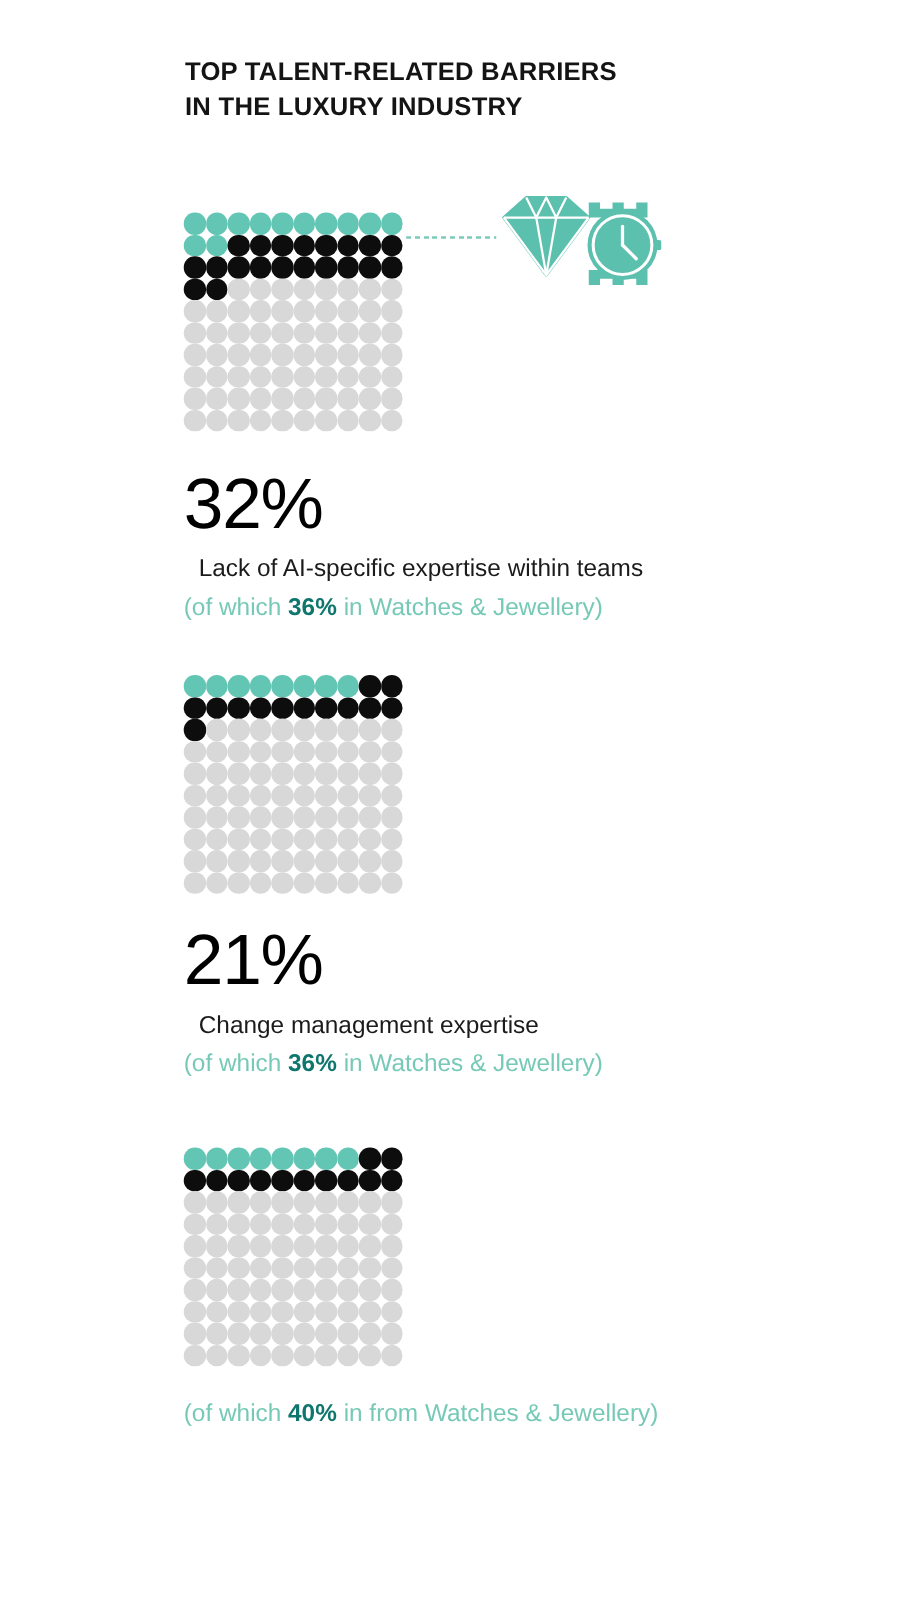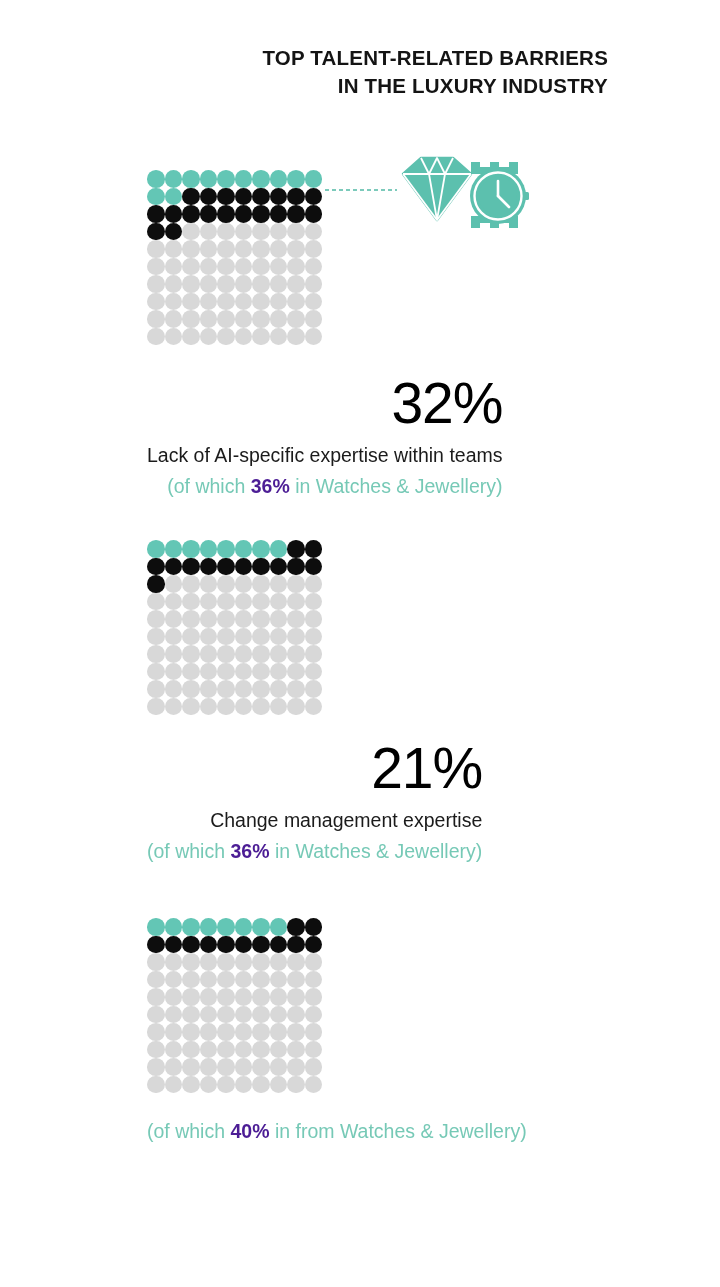--- a/index.html
+++ b/index.html
@@ -14,21 +14,20 @@
     -webkit-font-smoothing: antialiased;
     overflow: hidden;
     position: relative;
   }
 
   .infographic {
     position: relative;
     width: 720px;
     height: 1035px;
     box-sizing: border-box;
-    text-align: right;
   }
 
   
   .title-block {
     position: absolute;
     left: 148px;
     top: 44px;
     width: 460px;
   }
   .title-line {
@@ -108,34 +107,34 @@
     color: #000000;
     line-height: 1.0;
     letter-spacing: -1px;
     margin: 0 0 10px 0;
   }
   .stat-label {
     font-size: 19.5px;
     font-weight: 400;
     color: #1b1b1b;
     line-height: 1.35;
-    margin: 0 0 5px 0;
+    margin: 0 0 5px 12px;
     white-space: nowrap;
   }
   .stat-sub {
     font-size: 19.5px;
     font-weight: 400;
     color: #76c9b6;
     line-height: 1.35;
     margin: 0;
     white-space: nowrap;
   }
   .stat-sub .sub-strong {
     font-weight: bold;
-    color: #4c1d95;
+    color: #0f766e;
   }
 </style>
 </head>
 <body>
 
 <div class="infographic">
 
   <div class="title-block">
     <div class="title-line">TOP TALENT-RELATED BARRIERS</div>
     <div class="title-line">IN THE LUXURY INDUSTRY</div>

